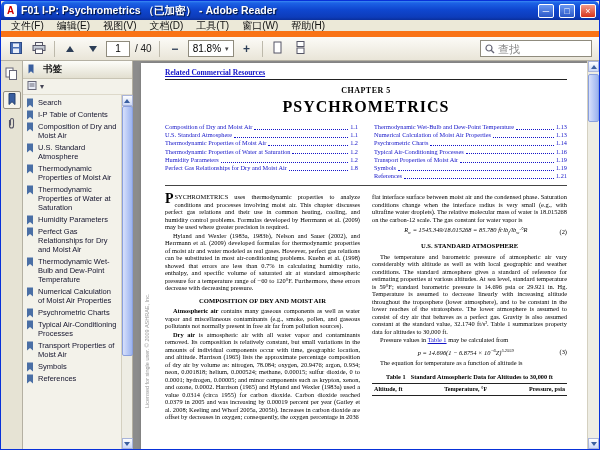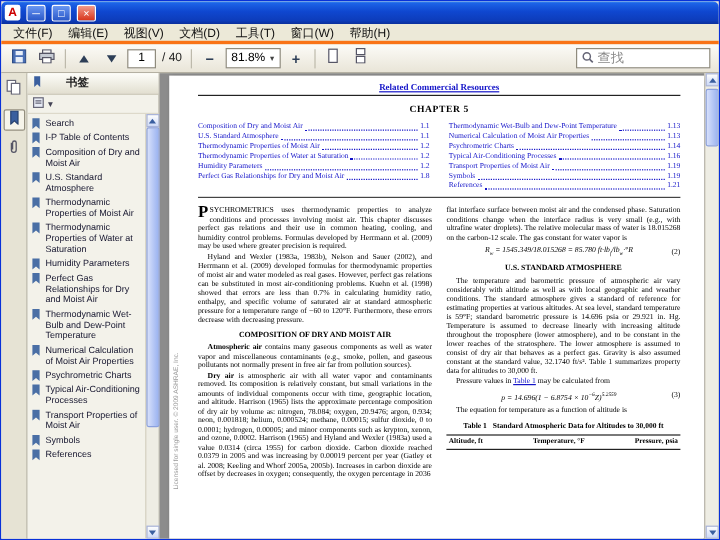--- a/index.html
+++ b/index.html
@@ -13,22 +13,22 @@
     border-radius:5px 5px 0 0; }
   .app-icon { width:13px; height:13px; background:#fff; border-radius:2px; display:flex; align-items:center; justify-content:center;
     color:#c00; font-weight:bold; font-size:10px; line-height:13px; }
   .title-text { flex:1; color:#fff; font-weight:bold; font-size:10.5px; text-shadow:1px 1px 1px #013; white-space:nowrap; overflow:hidden; }
   .win-btn { width:16px; height:14px; border-radius:2px; border:1px solid #fff; color:#fff; font-size:9px; line-height:12px;
     display:flex; align-items:center; justify-content:center; margin-left:1px; }
   .btn-blue { background:linear-gradient(#6a97f2,#2a58c8); }
   .btn-close { background:linear-gradient(#f29a8a,#d8341a); }
 
   
-  .menubar { height:17px; flex:0 0 17px; display:flex; padding:0 4px; gap:1px; background:#ece9d8;
-    border-bottom:3px solid #f97316; font-size:10px; color:#111; }
+  .menubar { height:17px; flex:0 0 17px; display:flex; align-items:center; padding:0 4px; gap:1px; background:#ece9d8;
+    border-bottom:6px solid #f97316; font-size:10px; color:#111; }
   .menu-item { padding:1px 6px; white-space:nowrap; }
 
   
   .toolbar { height:24px; flex:0 0 24px; display:flex; align-items:center; gap:3px; padding:0 5px;
     background:linear-gradient(#fcfbf7,#e9e5d8); border-bottom:1px solid #b4b0a2; }
   .tb-btn { height:19px; min-width:20px; display:flex; align-items:center; justify-content:center; border-radius:2px; }
   .sep { width:1px; height:16px; background:#bdb9ab; margin:0 2px; }
   .tri-up { width:0; height:0; border-left:4px solid transparent; border-right:4px solid transparent; border-bottom:6px solid #2d3e57; }
   .tri-down { width:0; height:0; border-left:4px solid transparent; border-right:4px solid transparent; border-top:6px solid #2d3e57; }
   .page-input { width:24px; height:16px; font-size:10px; text-align:center; border:1px solid #8f8b7d; background:#fff; }
@@ -41,21 +41,21 @@
   .find-input { border:0; outline:0; width:86px; font-size:11px; background:transparent; }
   .find-input::placeholder { color:#888; }
 
   
   .main { flex:1; display:flex; min-height:0; }
   .navstrip { width:22px; flex:0 0 22px; background:#e6e3d4; border-right:1px solid #b4b0a2; display:flex; flex-direction:column; align-items:center; padding-top:5px; gap:7px; }
   .nav-btn { width:18px; height:18px; display:flex; align-items:center; justify-content:center; border-radius:2px; border:1px solid transparent; }
   .nav-btn.active { background:#f6f4ea; border:1px solid #948f7f; }
 
   .sidebar { width:110px; flex:0 0 110px; background:#f3f2ea; border-right:1px solid #b4b0a2; display:flex; flex-direction:column; min-height:0; }
-  .sb-header { height:18px; flex:0 0 18px; display:flex; align-items:center; gap:20px; padding:0 4px;
+  .sb-header { height:18px; flex:0 0 18px; display:flex; align-items:center; gap:8px; padding:0 4px;
     background:linear-gradient(#fdfdf9,#e2dfd0); border-bottom:1px solid #c8c4b4; font-size:9.5px; color:#222; }
   .sb-title { flex:1; font-weight:bold; }
   .sb-opts { height:16px; flex:0 0 16px; display:flex; align-items:center; gap:2px; padding:0 4px; border-bottom:1px solid #ddd9ca; font-size:8px; color:#445; }
   .sb-body { flex:1; display:flex; min-height:0; }
   .bm-tree { flex:1; overflow:hidden; padding:2px 1px 0 2px; list-style:none; }
   .bm { position:relative; padding:1px 1px 2px 13px; font-size:7.5px; line-height:9px; color:#15152e; }
   .bm-ic { position:absolute; left:1px; top:1px; }
   .sb-scroll { width:11px; flex:0 0 11px; background:#eeede4; border-left:1px solid #d4d0c0; display:flex; flex-direction:column; align-items:center; }
   .scr-btn { width:11px; height:11px; background:linear-gradient(#fdfefe,#cdd9f7); border:1px solid #a9b4da; display:flex; align-items:center; justify-content:center; }
   .scr-tri-u { width:0;height:0;border-left:3px solid transparent;border-right:3px solid transparent;border-bottom:4px solid #3a5fa0; }
@@ -63,21 +63,21 @@
   .scr-track { flex:1; width:11px; position:relative; }
   .scr-thumb { position:absolute; left:0; width:11px; background:linear-gradient(90deg,#d7e0fb,#9bb3f0); border:1px solid #8aa0de; border-radius:2px; }
 
   .docarea { flex:1; display:flex; min-width:0; background:#8c8c8c; }
   .page-wrap { flex:1; padding:2px 0 0 8px; overflow:hidden; }
   .page { width:446px; height:560px; background:#fff; box-shadow:2px 2px 4px rgba(0,0,0,.5); position:relative;
     padding:5px 20px 0 24px; font-family:"Liberation Serif","DejaVu Serif",serif; color:#000; }
   .doc-scroll { width:12px; flex:0 0 12px; background:#eeede4; border-left:1px solid #d4d0c0; display:flex; flex-direction:column; align-items:center; }
 
   
-  .related { text-align:center; font-size:7.5px; font-weight:bold; color:#1414c8; text-decoration:underline; }
+  .related { text-align:left; font-size:7.5px; font-weight:bold; color:#1414c8; text-decoration:underline; }
   .header-rule { border-bottom:1px solid #222; margin-top:2px; }
   .chapter { text-align:center; font-size:8px; font-weight:bold; margin-top:6px; letter-spacing:.5px; }
   .doc-title { text-align:center; font-size:16px; font-weight:bold; margin-top:3px; letter-spacing:1px; }
   .toc { display:flex; gap:16px; margin-top:7px; font-size:6.3px; line-height:8.2px; }
   .toc-col { flex:1; min-width:0; }
   .toc-row { display:flex; align-items:flex-end; color:#1414c8; }
   .toc-dots { flex:1; border-bottom:1px dotted #1414c8; margin:0 2px 1.5px; min-width:6px; }
   .mid-rule { border-bottom:1px solid #444; margin-top:5px; }
   .body-cols { display:flex; gap:12px; margin-top:7px; font-size:6.4px; line-height:7.5px; text-align:justify; }
   .col { flex:1; min-width:0; }
@@ -98,20 +98,21 @@
   .license { position:absolute; left:3px; top:345px; transform:rotate(-90deg); transform-origin:0 0;
     font-size:5.5px; color:#999; white-space:nowrap; font-family:"Liberation Sans",sans-serif; }
 </style>
 </head>
 <body>
 
 <div class="window">
 
   <div class="titlebar">
     <div class="app-icon">A</div>
+    <div class="title-text">F01 I-P: Psychrometrics （已加密） - Adobe Reader</div>
     <div class="win-btn btn-blue">─</div>
     <div class="win-btn btn-blue">□</div>
     <div class="win-btn btn-close">×</div>
   </div>
 
   <div class="menubar">
     <span class="menu-item">文件(F)</span>
     <span class="menu-item">编辑(E)</span>
     <span class="menu-item">视图(V)</span>
     <span class="menu-item">文档(D)</span>
@@ -280,20 +281,21 @@
       </div>
     </div>
 
     <div class="docarea">
       <div class="page-wrap">
         <div class="page">
 
           <div class="related">Related Commercial Resources</div>
           <div class="header-rule"></div>
           <div class="chapter">CHAPTER 5</div>
+          <div class="doc-title">PSYCHROMETRICS</div>
 
           <div class="toc">
             <div class="toc-col">
               <div class="toc-row">
                   <span class="toc-label">Composition of Dry and Moist Air</span>
                   <span class="toc-dots"></span>
                   <span class="toc-page">1.1</span>
                 </div>
               <div class="toc-row">
                   <span class="toc-label">U.S. Standard Atmosphere</span>

